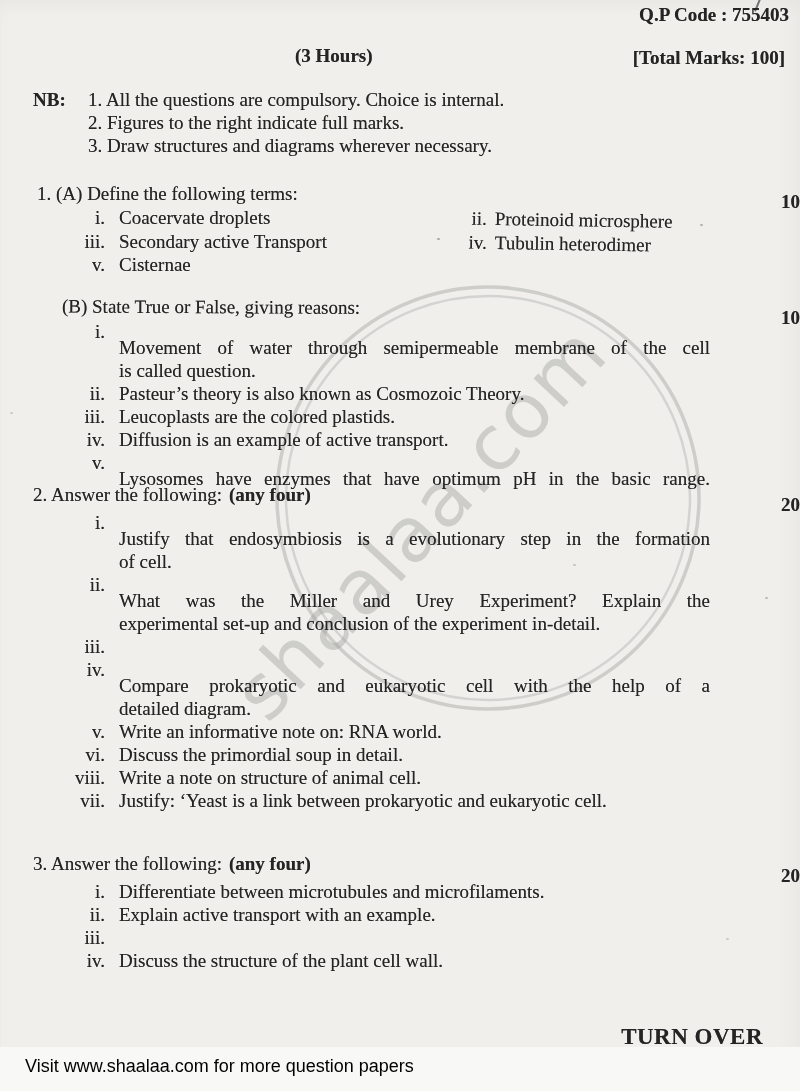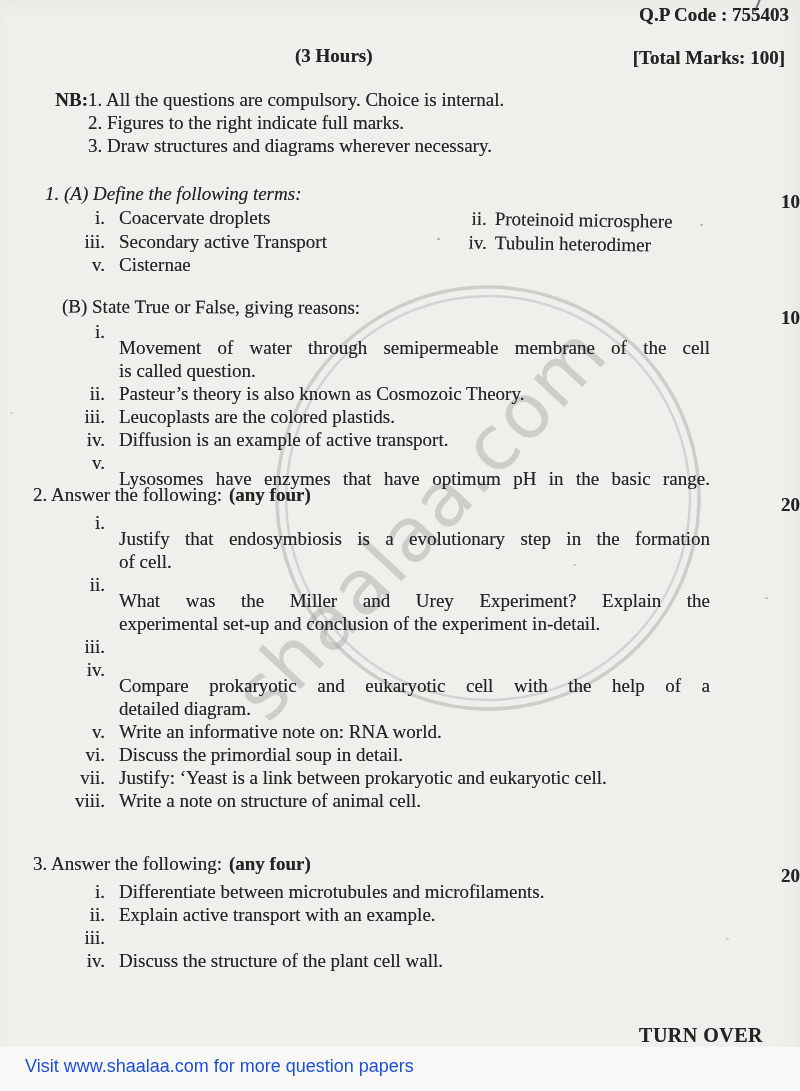--- a/index.html
+++ b/index.html
@@ -29,50 +29,50 @@
   .hw-slash{ position:absolute; left:757px; top:-4px; width:2px; height:16px;
     background:#4a4a4a; transform:rotate(22deg); opacity:.75; }
   .duration{ position:absolute; top:45px; left:295px; font-weight:700; }
   .total-marks{ position:absolute; top:47px; right:15px; font-weight:700; }
 
   
   .block{ position:absolute; left:33px; width:677px; line-height:23px; }
   .marks{ position:absolute; left:700px; font-weight:700;margin-left:48px; }
 
   .nb{ top:88px; display:flex; }
-  .nb-label{ flex:0 0 55px; font-weight:700;text-align:right; }
+  .nb-label{ flex:0 0 55px; font-weight:700; }
 
   .q1a{ top:182px; }
-  .q1a-heading{ line-height:24px; margin-left:12px;font-style:italic; }
+  .q1a-heading{ line-height:24px; margin-left:4px; }
   .row1a{ position:relative; display:flex; line-height:23.5px; }
   .rn{ flex:0 0 72px; text-align:right; margin-right:14px; white-space:nowrap; }
   .col2{ position:absolute; left:397px; top:0; display:flex;
          transform:rotate(0.9deg); transform-origin:left top; }
   .rn2{ flex:0 0 57px; text-align:right; margin-right:8px; white-space:nowrap; }
 
   .q1b{ top:296px; }
   .q1b-heading{ margin-left:29px; line-height:24px; transform:rotate(0.25deg); }
 
   .q2{ top:483px; }
   .q3{ top:852px; }
   .sec-heading{ line-height:24px; margin-bottom:4px; }
   .sec-heading .bold{ margin-left:7px; }
 
   .qitem{ display:flex; line-height:23px; }
   .qtext{ width:592px; }
   .ln{ text-align:left; }
   .ln.just{ text-align:justify; text-align-last:justify;margin-top:16px; }
 
   .turn-over{ position:absolute; top:1024px; right:37px; font-weight:700;
-    font-size:20px; letter-spacing:.5px; }
+    font-size:23px; letter-spacing:.5px; }
 
   .footer-strip{ position:absolute; left:0; top:1047px; width:800px; height:44px;
     background:#f8f8f6; }
   .site-note{ position:absolute; left:25px; top:9px;
-    font-family:"Liberation Sans", sans-serif; font-size:18px; color:#1d4ed8; }
+    font-family:"Liberation Sans", sans-serif; font-size:18px; color:#000000; }
 
   .noise{ position:absolute; left:437px; top:238px; width:3px; height:2px;
     background:rgba(90,90,90,.45); border-radius:1px;
     box-shadow: 263px -14px 0 rgba(90,90,90,.4),
                 328px 359px 0 rgba(110,110,110,.4),
                 136px 326px 0 rgba(120,120,120,.35),
                 -427px 174px 0 rgba(120,120,120,.3),
                 289px 700px 0 rgba(120,120,120,.3); }
 </style>
 </head>
@@ -196,29 +196,29 @@
           <div class="ln">Write an informative note on: RNA world.</div>
         </div>
     </div>
     <div class="qitem">
       <span class="rn">vi.</span>
       <div class="qtext">
           <div class="ln">Discuss the primordial soup in detail.</div>
         </div>
     </div>
     <div class="qitem">
+      <span class="rn">viii.</span>
+      <div class="qtext">
+          <div class="ln">Write a note on structure of animal cell.</div>
+        </div>
+    </div>
+    <div class="qitem">
       <span class="rn">vii.</span>
       <div class="qtext">
           <div class="ln">Justify: ‘Yeast is a link between prokaryotic and eukaryotic cell.</div>
-        </div>
-    </div>
-    <div class="qitem">
-      <span class="rn">viii.</span>
-      <div class="qtext">
-          <div class="ln">Write a note on structure of animal cell.</div>
         </div>
     </div>
   </div>
 
   <div class="block q3 scan">
     <span class="marks" style="top:12px">20</span>
     <div class="sec-heading"><span>3. Answer the following:</span><span class="bold">(any four)</span></div>
     <div class="qitem">
       <span class="rn">i.</span>
       <div class="qtext">

